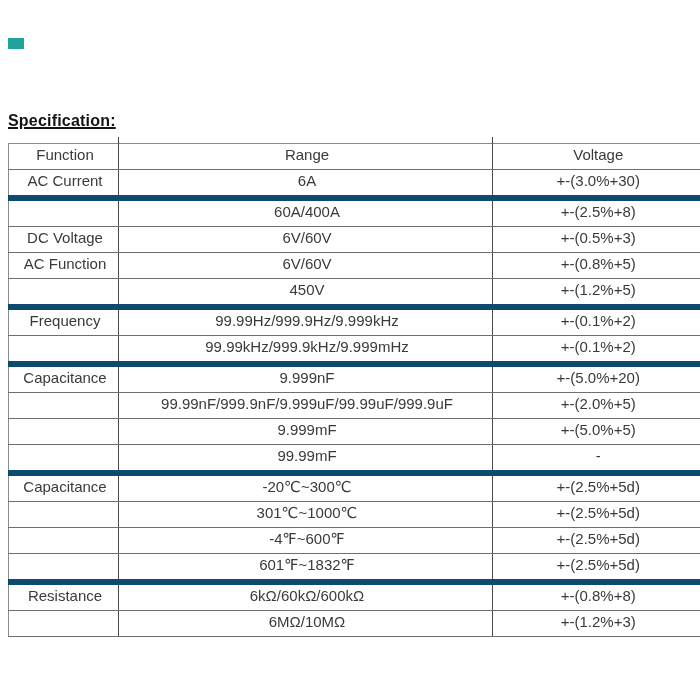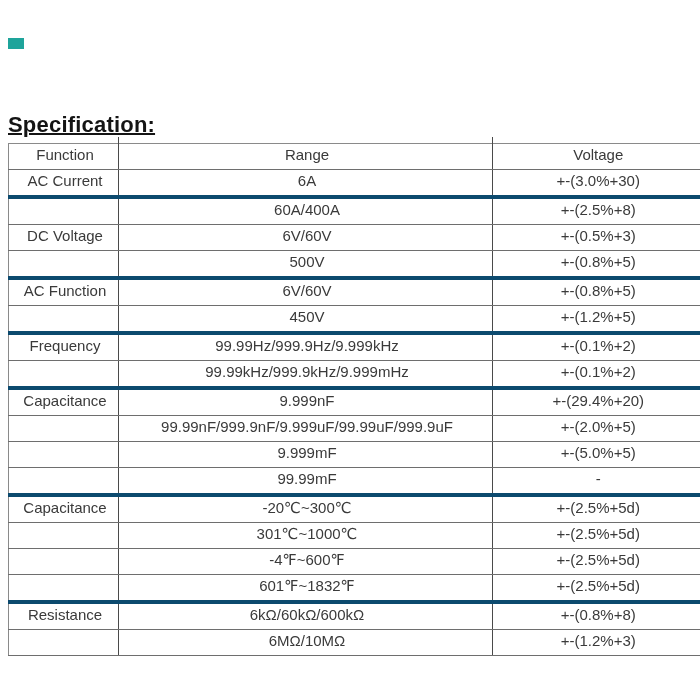--- a/index.html
+++ b/index.html
@@ -15,21 +15,21 @@
     background: #ffffff;
   }
   .corner-mark {
     position: absolute;
     left: 8px; top: 38px;
     width: 16px; height: 11px;
   }
   .page-title {
     position: absolute;
     left: 8px; top: 112px;
-    font-size: 22px;
+    font-size: 16px;
     font-weight: bold;
     color: #141414;
     text-decoration: underline;
     text-decoration-thickness: 2px;
     letter-spacing: 0.2px;
   }
   table.spec {
     position: absolute;
     left: 8px; top: 143px;
     width: 692px;
@@ -47,21 +47,21 @@
     text-align: center;
     vertical-align: middle;
     white-space: nowrap;
     overflow: hidden;
     border-bottom: 1px solid #6e6e6e;
   }
   table.spec .c2, table.spec .c3 {
     border-left: 1px solid #4a4a4a;
   }
   table.spec tr.thick th, table.spec tr.thick td {
-    border-bottom: 4px solid #0c4a6e;
+    border-bottom: 6px solid #0c4a6e;
   }
   .divider-overhang {
     position: absolute;
     top: 137px;
     width: 1px; height: 6px;
     background: #4a4a4a;
   }
   .overhang-1 { left: 118px; }
   .overhang-2 { left: 492px; }
 </style>
@@ -97,25 +97,20 @@
       <tr>
         <td class="c1"></td>
         <td class="c2">60A/400A</td>
         <td class="c3">+-(2.5%+8)</td>
       </tr>
       <tr>
         <td class="c1">DC Voltage</td>
         <td class="c2">6V/60V</td>
         <td class="c3">+-(0.5%+3)</td>
       </tr>
-      <tr class="thick">
-        <td class="c1"></td>
-        <td class="c2">500V</td>
-        <td class="c3">+-(0.8%+5)</td>
-      </tr>
       <tr>
         <td class="c1">AC Function</td>
         <td class="c2">6V/60V</td>
         <td class="c3">+-(0.8%+5)</td>
       </tr>
       <tr class="thick">
         <td class="c1"></td>
         <td class="c2">450V</td>
         <td class="c3">+-(1.2%+5)</td>
       </tr>
@@ -125,21 +120,21 @@
         <td class="c3">+-(0.1%+2)</td>
       </tr>
       <tr class="thick">
         <td class="c1"></td>
         <td class="c2">99.99kHz/999.9kHz/9.999mHz</td>
         <td class="c3">+-(0.1%+2)</td>
       </tr>
       <tr>
         <td class="c1">Capacitance</td>
         <td class="c2">9.999nF</td>
-        <td class="c3">+-(29.4%+20)</td>
+        <td class="c3">+-(5.0%+20)</td>
       </tr>
       <tr>
         <td class="c1"></td>
         <td class="c2">99.99nF/999.9nF/9.999uF/99.99uF/999.9uF</td>
         <td class="c3">+-(2.0%+5)</td>
       </tr>
       <tr>
         <td class="c1"></td>
         <td class="c2">9.999mF</td>
         <td class="c3">+-(5.0%+5)</td>

